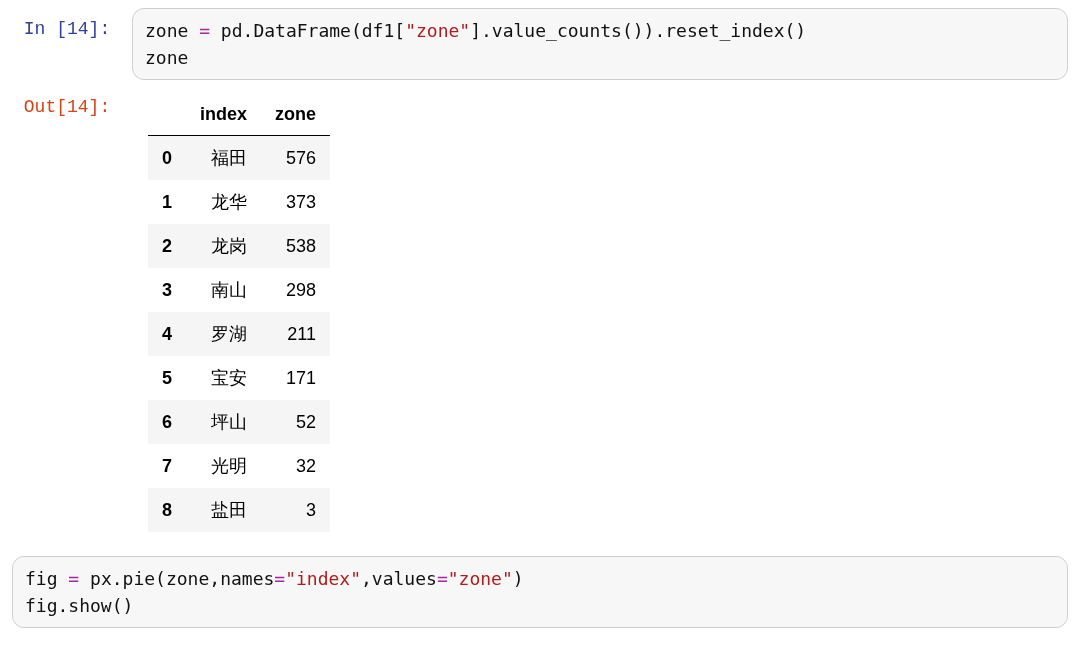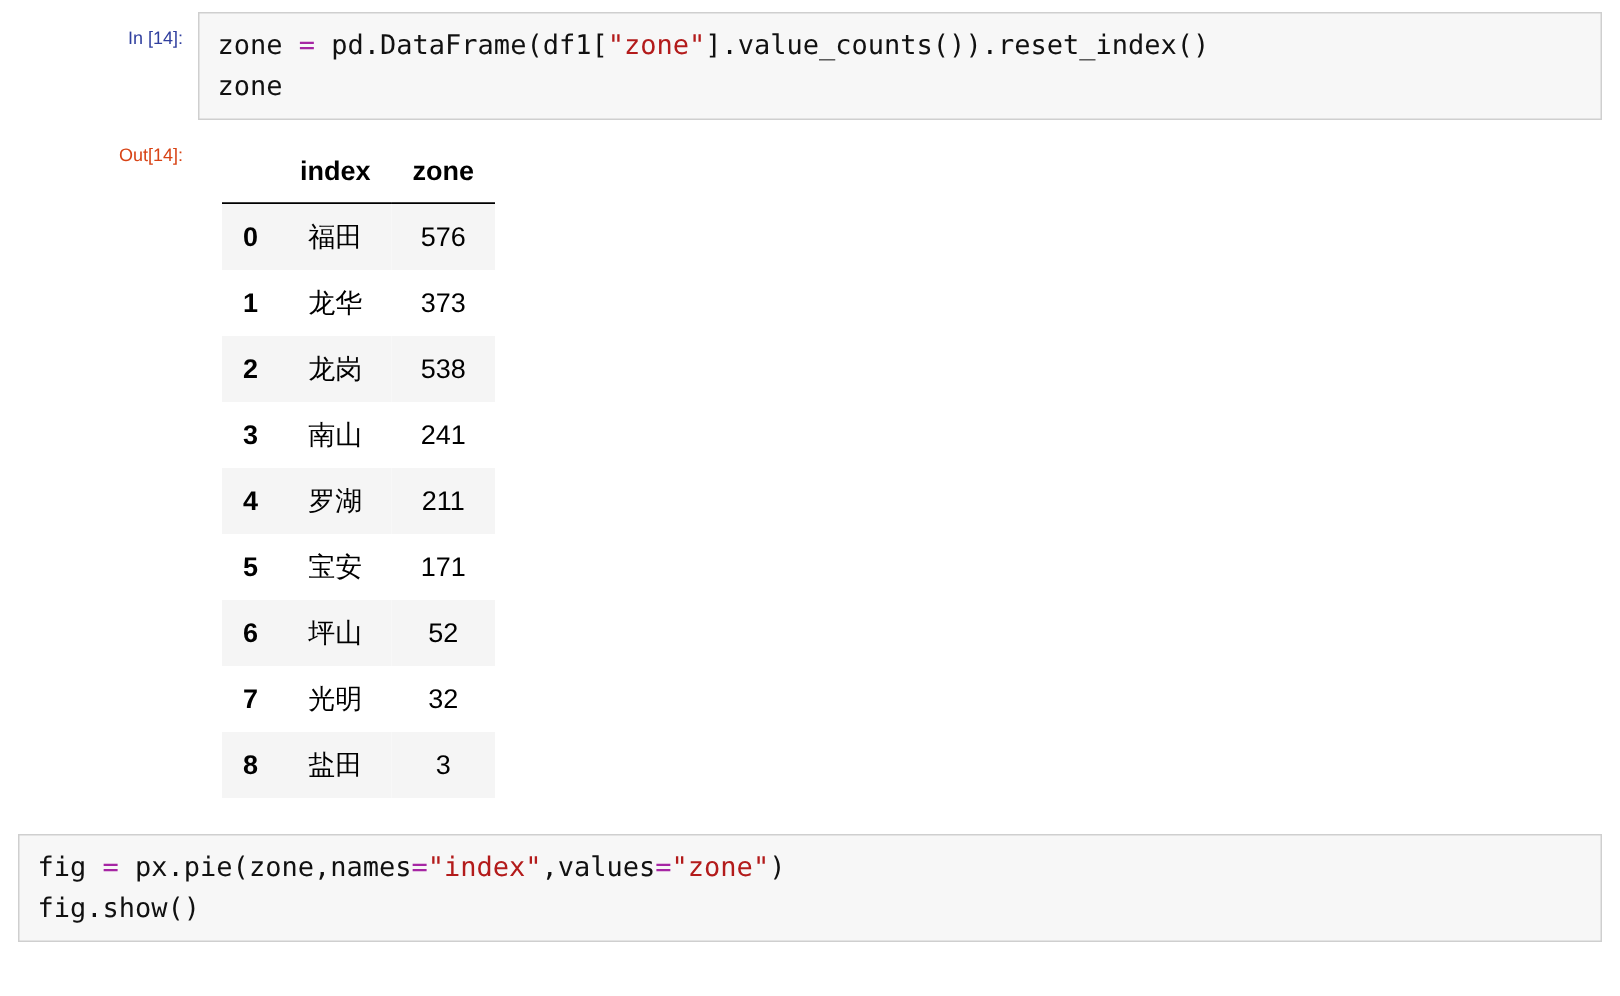--- a/index.html
+++ b/index.html
@@ -16,34 +16,34 @@
     padding: 8px 12px;
   }
   .cell {
     display: flex;
     align-items: flex-start;
     margin-bottom: 6px;
   }
   .prompt-col {
     width: 110px;
     min-width: 110px;
-    text-align: right;
+    text-align: center;
     padding-right: 10px;
     padding-top: 10px;
-    font-family: Liberation Sans, sans-serif;
-    font-size: 12px;
+    font-family: Liberation Mono, monospace;
+    font-size: 18px;
     line-height: 1.3;
   }
   .prompt-in { color: #303F9F; }
   .prompt-out { color: #D84315; }
   .code-area {
     flex: 1;
     background: #f7f7f7;
     border: 1px solid #cfcfcf;
-    border-radius: 0;
+    border-radius: 12px;
     padding: 8px 12px;
     line-height: 1.5;
     white-space: pre;
     font-family: "SFMono-Regular", Menlo, Consolas, "DejaVu Sans Mono", monospace;
     font-size: 18px;
     overflow: hidden;
   }
   .output-area {
     flex: 1;
     padding: 8px 0 0 16px;
@@ -57,21 +57,21 @@
 
   
   table.df {
     border-collapse: collapse;
     font-family: -apple-system, BlinkMacSystemFont, "Segoe UI", Helvetica, Arial, sans-serif;
     font-size: 18px;
     color: #000;
   }
   table.df th, table.df td {
     padding: 10px 14px;
-    text-align: center;
+    text-align: right;
     font-weight: normal;
   }
   table.df thead th {
     font-weight: 700;
     border-bottom: 1px solid #000;
     background: transparent;
   }
   table.df thead th.corner {
     border-bottom: 1px solid #000;
   }
@@ -127,21 +127,21 @@
               <td>373</td>
             </tr>
             <tr class="even">
               <th>2</th>
               <td>龙岗</td>
               <td>538</td>
             </tr>
             <tr class="odd">
               <th>3</th>
               <td>南山</td>
-              <td>241</td>
+              <td>298</td>
             </tr>
             <tr class="even">
               <th>4</th>
               <td>罗湖</td>
               <td>211</td>
             </tr>
             <tr class="odd">
               <th>5</th>
               <td>宝安</td>
               <td>171</td>

